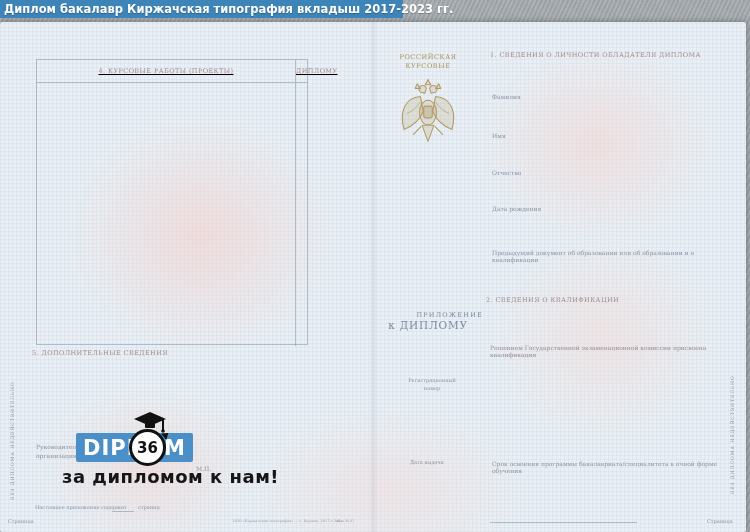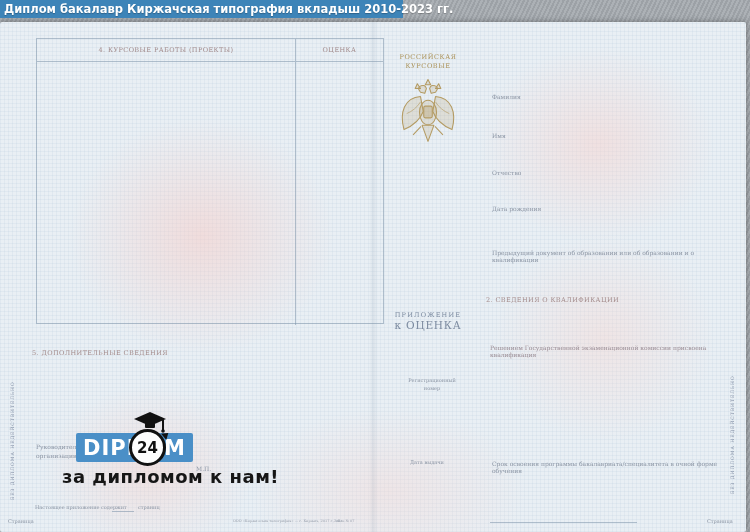--- a/index.html
+++ b/index.html
@@ -34,36 +34,36 @@
   }
   .fold{
     position:absolute;left:369px;top:0;width:9px;height:510px;
     background:linear-gradient(90deg, rgba(120,140,160,0) 0, rgba(120,140,160,0.12) 50%, rgba(120,140,160,0) 100%);
   }
   .abs{position:absolute;}
   .lbl{color:#8a94a3;font-size:6px;line-height:1.2;}
   .hdr{color:#a38b8b;font-size:6.5px;letter-spacing:0.4px;}
   
   .cw-table{
-    left:36px;top:16px;width:348px;height:286px;
-    border:1px solid rgba(125,148,170,0.55);box-sizing:border-box;
+    left:36px;top:37px;width:272px;height:286px;
+    border:1px solid rgba(125,148,170,0.55);box-sizing:border-box;text-decoration:underline;
   }
   .cw-head{display:flex;height:22px;border-bottom:1px solid rgba(125,148,170,0.55);}
   .cw-title{flex:0 0 258px;border-right:1px solid rgba(125,148,170,0.55);
     display:flex;align-items:center;justify-content:center;text-align:center;}
   .cw-grade{flex:1;display:flex;align-items:center;justify-content:center;}
   
   .edge-text{
     color:#7d8aa0;font-size:4.5px;letter-spacing:1px;white-space:nowrap;
     writing-mode:vertical-rl;transform:rotate(180deg);height:110px;text-align:center;
   }
   
   .gold{color:#ab9258;}
   .country{width:90px;text-align:center;font-size:6.5px;letter-spacing:0.6px;line-height:1.35;}
-  .supplement1{width:110px;text-align:center;font-size:6.5px;letter-spacing:1.2px;color:#7c8ba0;}
+  .supplement1{width:110px;text-align:right;font-size:6.5px;letter-spacing:1.2px;color:#7c8ba0;}
   .supplement2{width:110px;text-align:center;font-size:10.5px;letter-spacing:0.8px;color:#7c8ba0;}
   .regnum{width:110px;text-align:center;font-size:5px;color:#8a94a3;line-height:1.6;}
   
   .logo{left:62px;top:388px;width:150px;height:92px;z-index:6;}
   .logo-rect{
     position:absolute;left:14px;top:23px;width:117px;height:29px;border-radius:2px;
     background:#4a8fc7;display:flex;align-items:center;justify-content:space-between;
     padding:0 7px;box-sizing:border-box;
     font-family:"DejaVu Sans", sans-serif;font-weight:bold;font-size:21px;color:#fff;letter-spacing:1px;
   }
@@ -82,30 +82,30 @@
     position:absolute;left:0px;top:56px;width:150px;text-align:center;
     font-family:"DejaVu Sans", sans-serif;font-weight:bold;font-size:18px;color:#161616;
     letter-spacing:0.5px;white-space:nowrap;
   }
   .rule{background:rgba(125,148,170,0.55);height:1px;}
 </style>
 </head>
 <body>
 
 <div class="title-bar">
-  <span>Диплом бакалавр Киржачская типография вкладыш 2010-2023 гг.</span>
+  <span>Диплом бакалавр Киржачская типография вкладыш 2017-2023 гг.</span>
 </div>
 
 <div class="doc">
   <div class="fold"></div>
 
   <div class="abs cw-table">
     <div class="cw-head">
       <div class="cw-title hdr">4. КУРСОВЫЕ РАБОТЫ (ПРОЕКТЫ)</div>
-      <div class="cw-grade hdr">ОЦЕНКА</div>
+      <div class="cw-grade hdr">ДИПЛОМУ</div>
     </div>
     <div style="display:flex;height:263px;">
       <div style="flex:0 0 258px;border-right:1px solid rgba(125,148,170,0.55);"></div>
       <div style="flex:1;"></div>
     </div>
   </div>
 
   <div class="abs hdr" style="left:32px;top:327px;">5. ДОПОЛНИТЕЛЬНЫЕ СВЕДЕНИЯ</div>
 
   <div class="abs lbl" style="left:36px;top:421px;z-index:2;">Руководитель образовательной</div>
@@ -118,21 +118,21 @@
       <span>DIPL</span>
       <span>M</span>
     </div>
     <svg class="logo-cap" viewBox="0 0 36 24">
       <polygon points="18,2 34,9 18,16 2,9" fill="#111"></polygon>
       <rect x="13" y="12" width="10" height="6" rx="1" fill="#111"></rect>
       <line x1="31" y1="10" x2="31" y2="20" stroke="#111" stroke-width="2"></line>
       <circle cx="31" cy="21" r="1.8" fill="#111"></circle>
     </svg>
     <div class="logo-circle">
-      <span>24</span>
+      <span>36</span>
     </div>
     <div class="logo-arrow"></div>
     <div class="logo-tagline">за дипломом к нам!</div>
   </div>
 
   <div class="abs lbl" style="left:35px;top:482px;font-size:5px;">Настоящее приложение содержит</div>
   <div class="abs rule" style="left:112px;top:489px;width:22px;"></div>
   <div class="abs lbl" style="left:138px;top:482px;font-size:5px;">страниц</div>
 
   <div class="abs lbl" style="left:8px;top:496px;font-size:5px;">Страница</div>
@@ -157,29 +157,30 @@
       <path d="M74 34 C104 36 114 64 105 96 C89 89 75 78 69 62 Z"></path>
       <ellipse cx="60" cy="64" rx="16" ry="23"></ellipse>
       <path d="M49 88 l11 30 l11 -30 z"></path>
       <path d="M47 90 l-15 16 M73 90 l15 16" fill="none"></path>
       <rect x="52" y="52" width="16" height="22" rx="3" fill="rgba(180,155,100,0.35)"></rect>
       <path d="M20 66 C30 62 40 54 46 44 M100 66 C90 62 80 54 74 44" fill="none" stroke-width="1.2"></path>
     </g>
   </svg>
 
   <div class="abs supplement1" style="left:373px;top:289px;">ПРИЛОЖЕНИЕ</div>
-  <div class="abs supplement2" style="left:373px;top:297px;">к ОЦЕНКА</div>
+  <div class="abs supplement2" style="left:373px;top:297px;">к ДИПЛОМУ</div>
 
   <div class="abs regnum" style="left:377px;top:354px;">
     <div>Регистрационный</div>
     <div>номер</div>
   </div>
 
   <div class="abs lbl" style="left:410px;top:437px;font-size:5px;">Дата выдачи</div>
 
+  <div class="abs hdr" style="left:490px;top:29px;">1. СВЕДЕНИЯ О ЛИЧНОСТИ ОБЛАДАТЕЛЯ ДИПЛОМА</div>
 
   <div class="abs lbl" style="left:492px;top:71px;">Фамилия</div>
   <div class="abs lbl" style="left:492px;top:110px;">Имя</div>
   <div class="abs lbl" style="left:492px;top:147px;">Отчество</div>
   <div class="abs lbl" style="left:492px;top:183px;">Дата рождения</div>
   <div class="abs lbl" style="left:492px;top:227px;width:250px;">Предыдущий документ об образовании или об образовании и о квалификации</div>
 
   <div class="abs hdr" style="left:486px;top:274px;">2. СВЕДЕНИЯ О КВАЛИФИКАЦИИ</div>
 
   <div class="abs lbl" style="left:490px;top:322px;width:245px;color:#9a8c94;">Решением Государственной экзаменационной комиссии присвоена квалификация</div>

